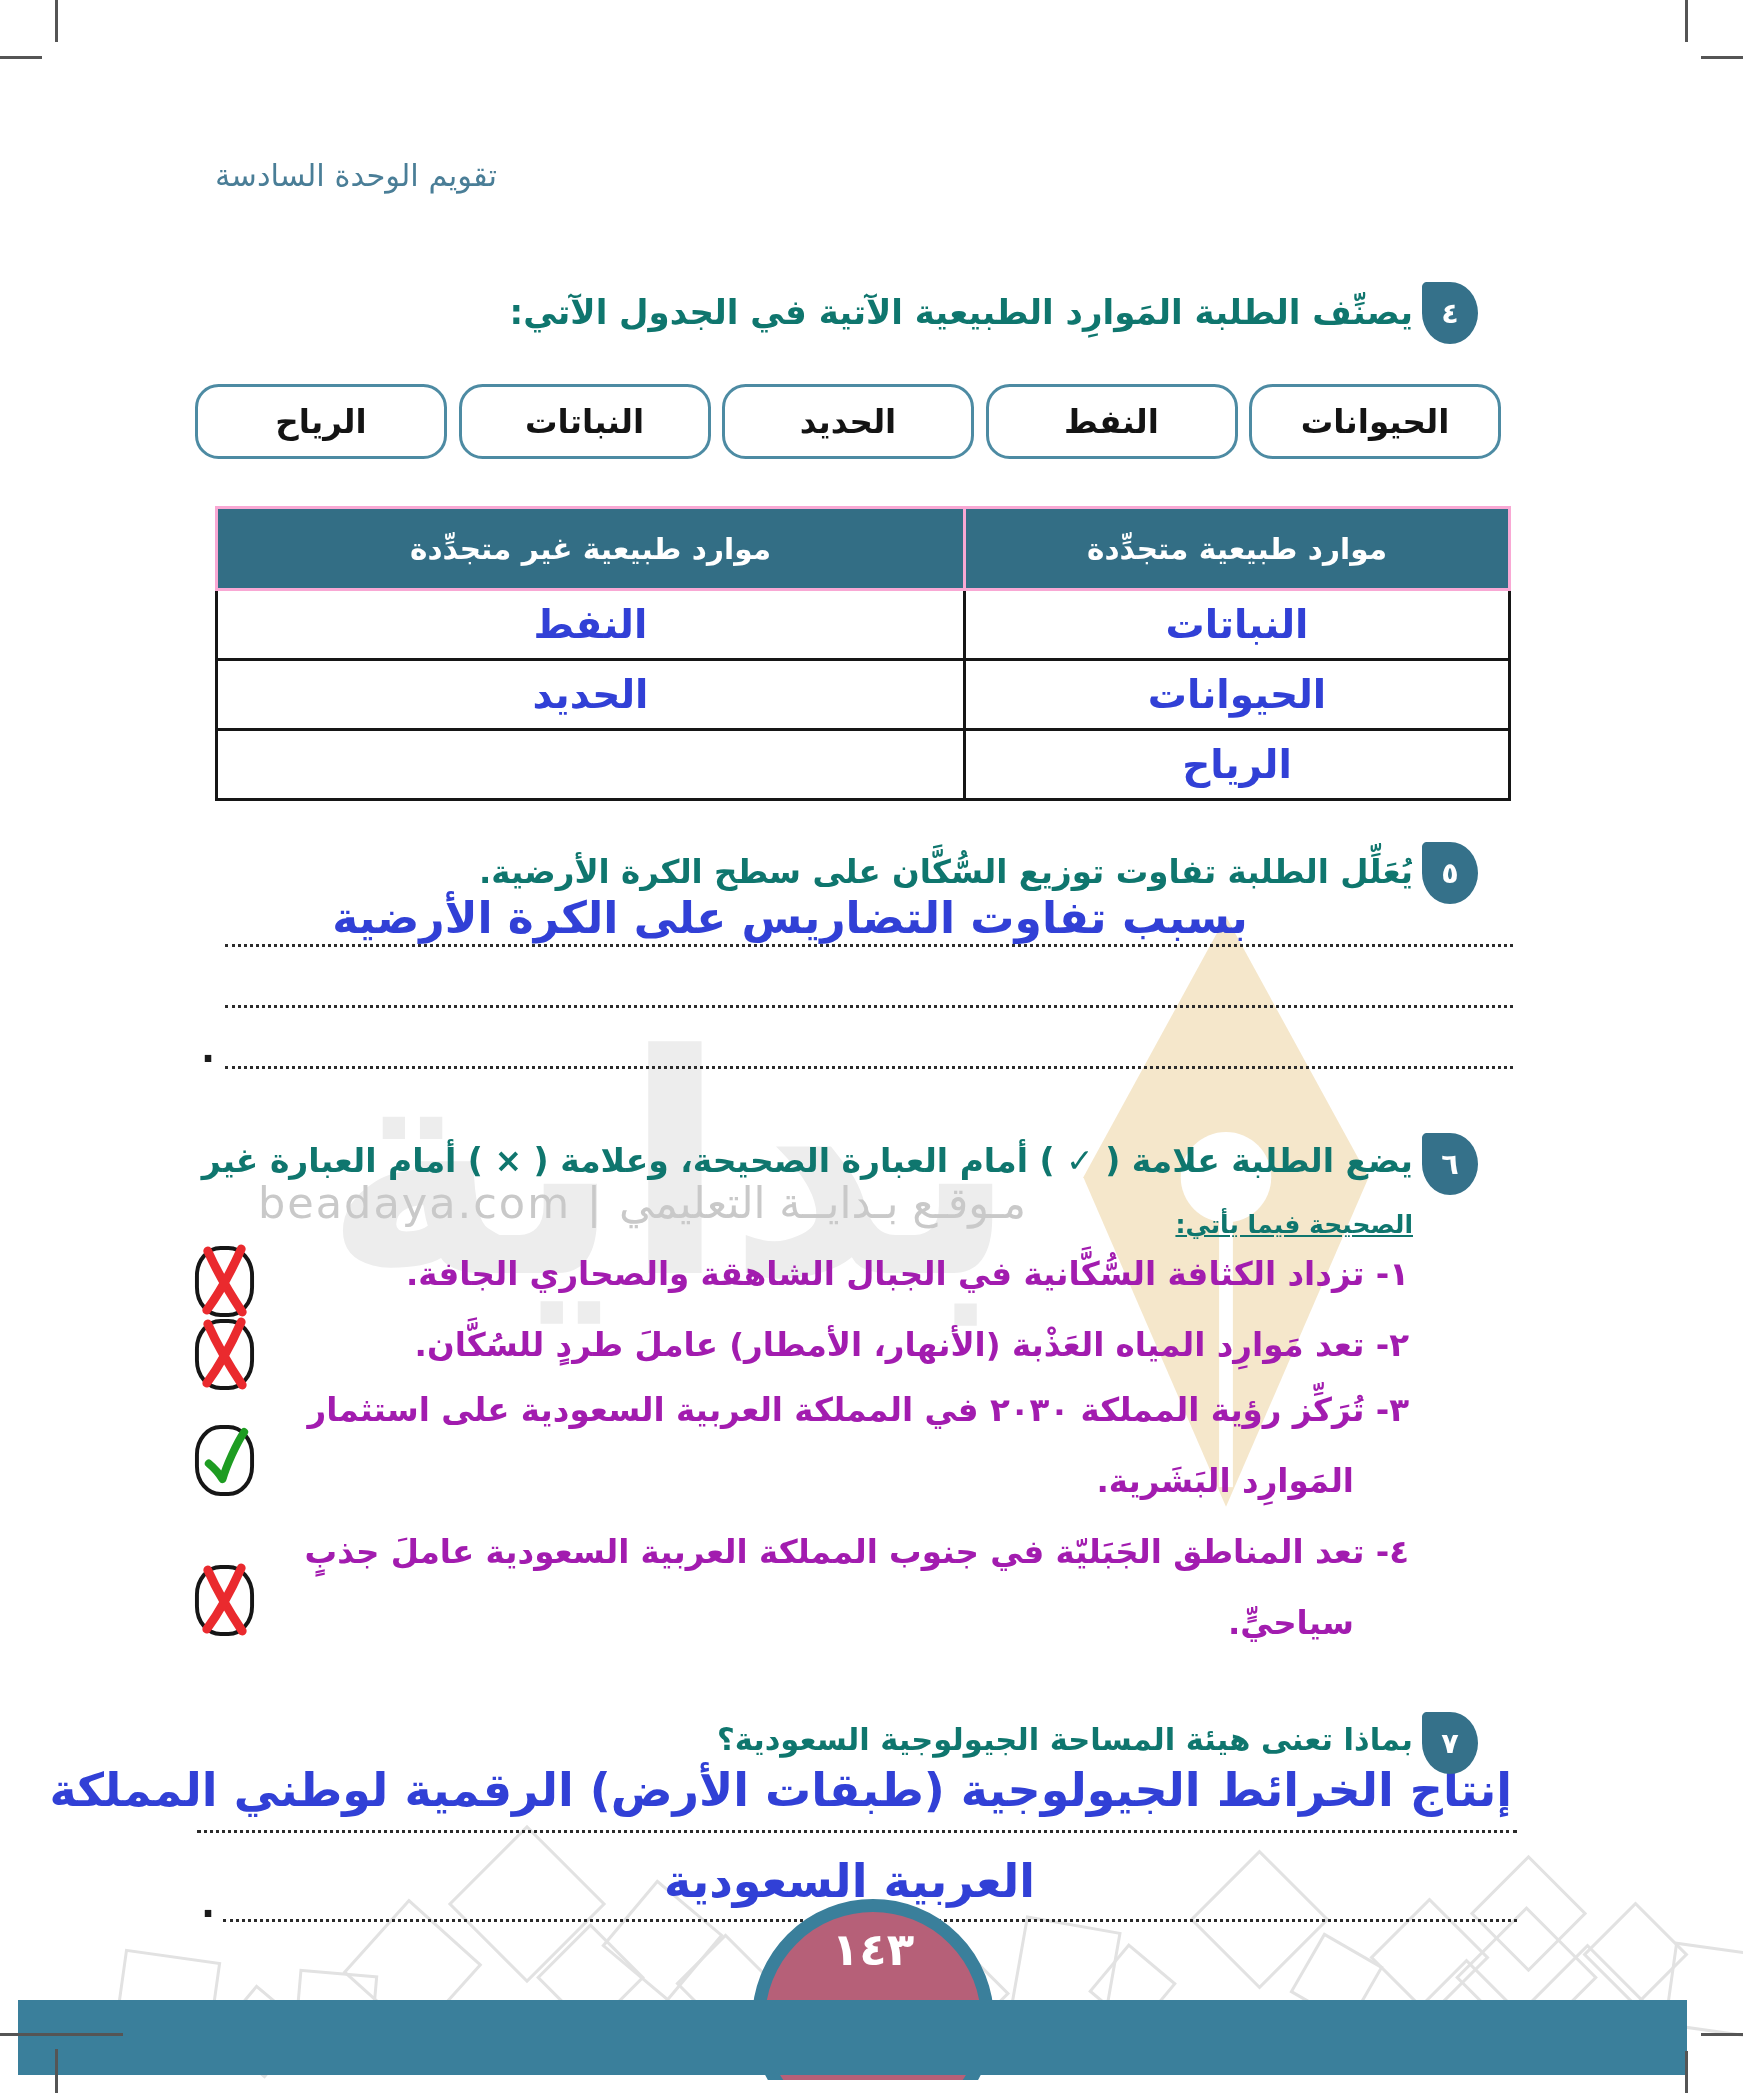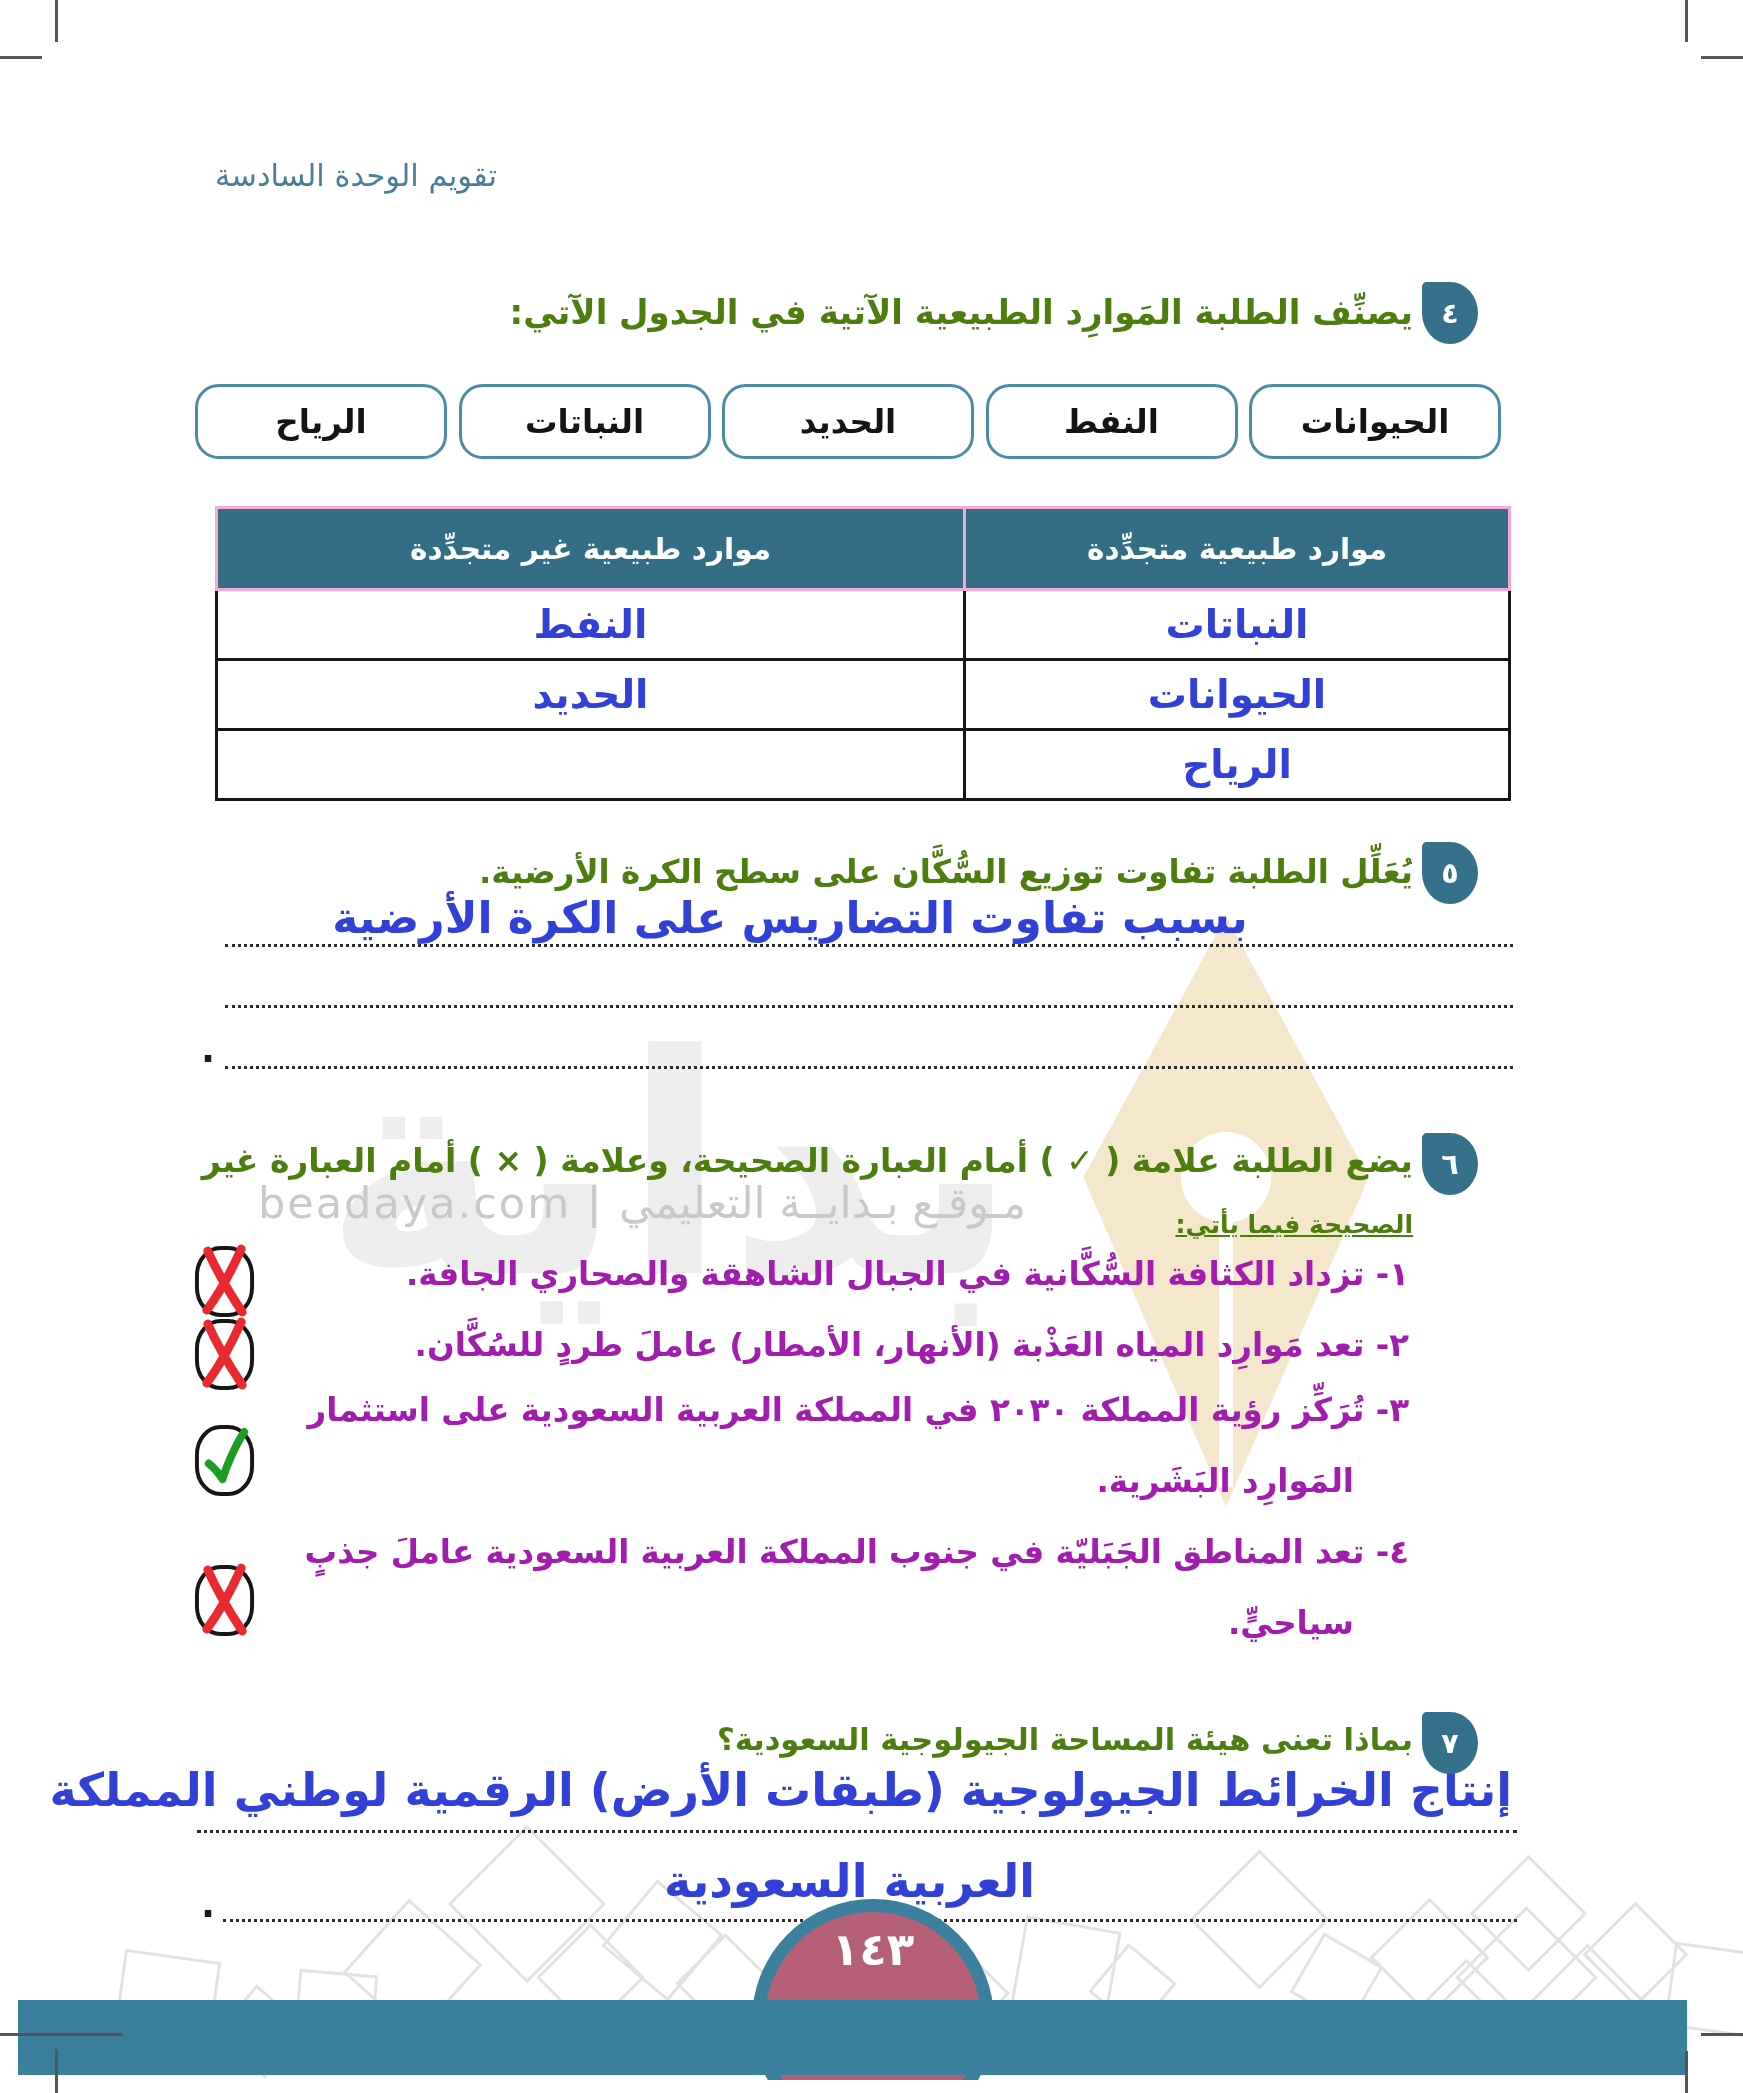--- a/index.html
+++ b/index.html
@@ -17,21 +17,21 @@
   }
   
   .q-badge{
     position:absolute;width:56px;height:62px;background:#35718a;
     border-radius:4.9px 52% 52% 52%;color:#fff;display:flex;align-items:center;
     justify-content:center;font-size:28.6px;font-weight:bold;z-index:3;
   }
   
   .prompt{
     position:absolute;direction:rtl;text-align:right;font-weight:bold;
-    color:#4d7c0f;z-index:2;white-space:nowrap;
+    color:#0f766e;z-index:2;white-space:nowrap;
   }
   
   .chips{
     position:absolute;left:195px;top:384px;width:1306px;height:71px;
     display:flex;direction:rtl;justify-content:space-between;z-index:2;
   }
   .chip{
     width:246px;height:69px;border:3.9px solid #4d8ba3;border-radius:23.6px;
     background:#fff;display:flex;align-items:center;justify-content:center;
     font-size:32.5px;font-weight:bold;color:#141414;

